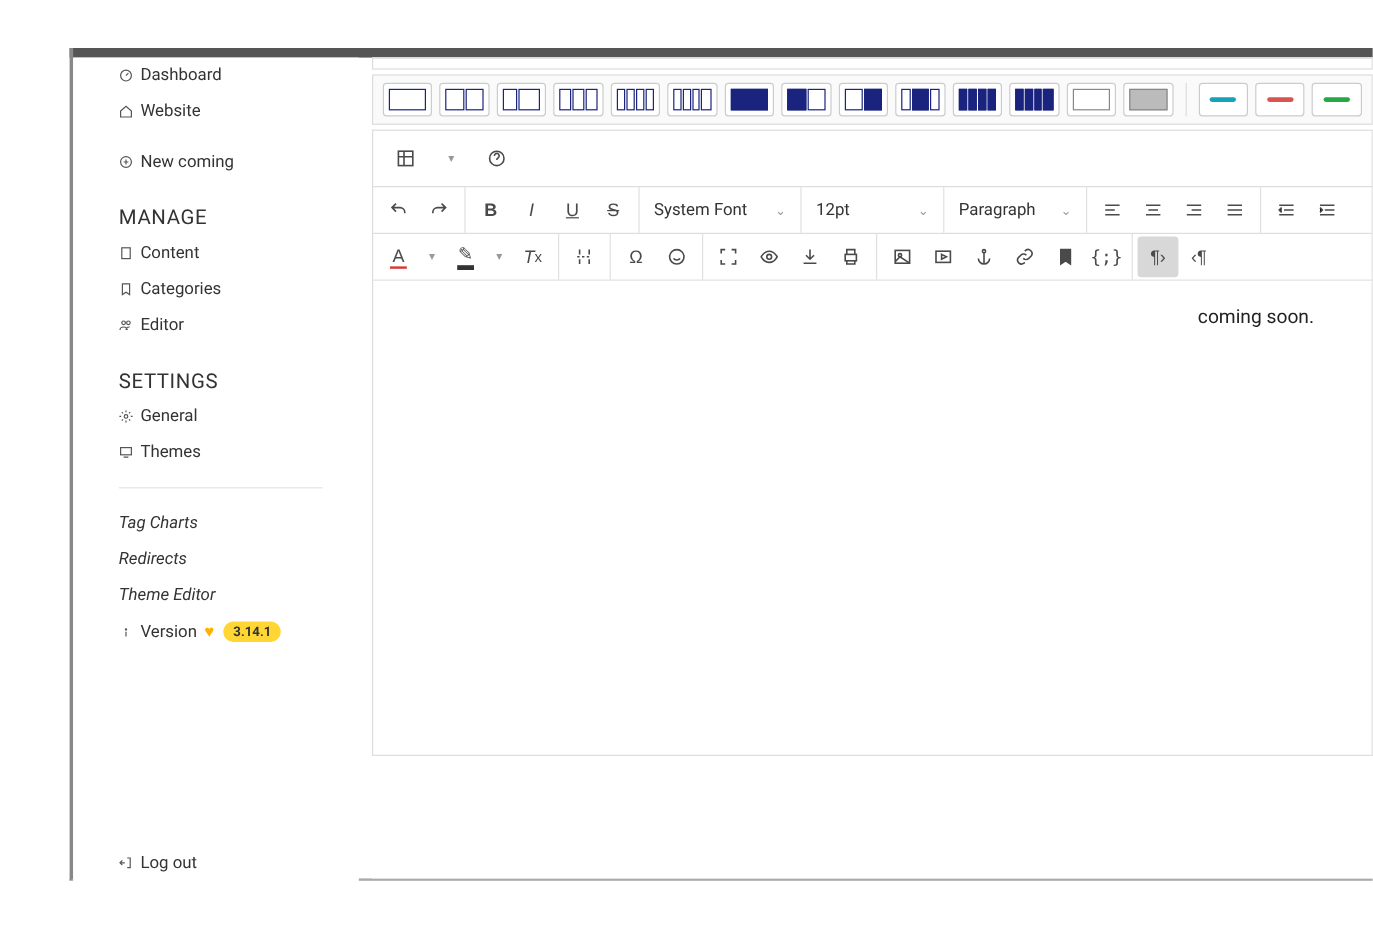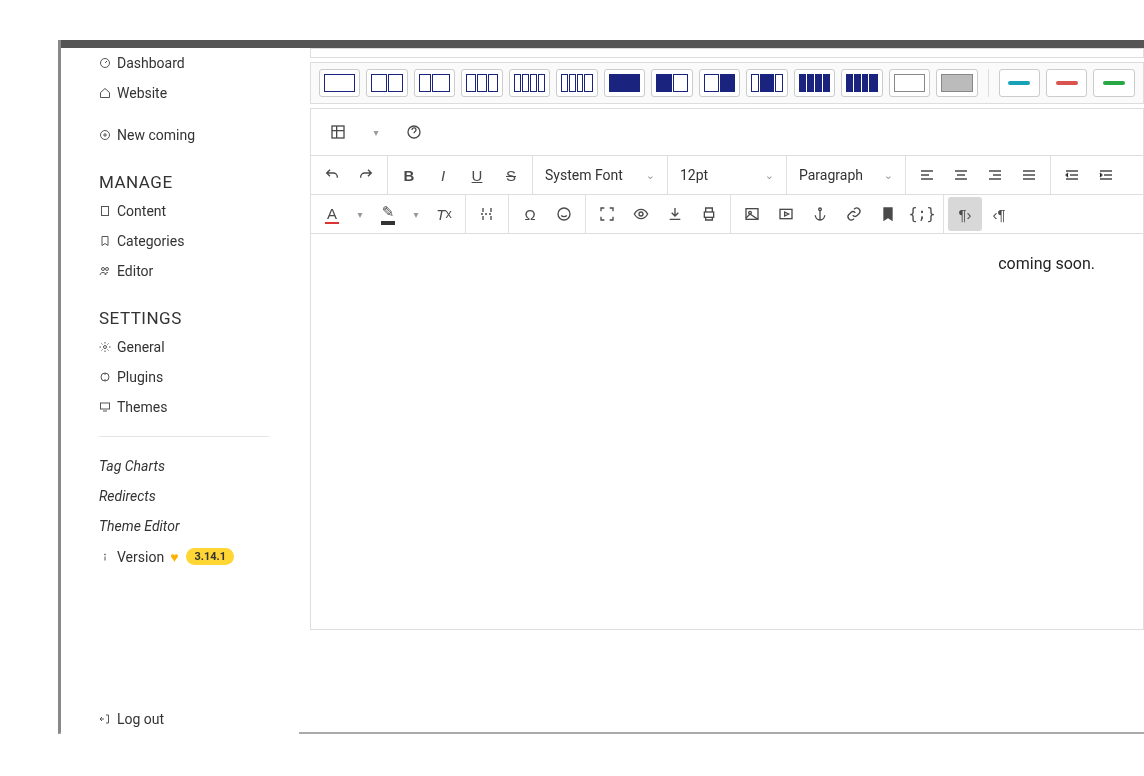--- a/index.html
+++ b/index.html
@@ -254,29 +254,20 @@
   <div class="nav-item">
     <span class="ic">
       <svg width="12" height="12" viewBox="0 0 24 24" fill="none" stroke="currentColor" stroke-width="2">
           <circle cx="12" cy="12" r="3"></circle>
           <path d="M12 2v3M12 19v3M4 12H1M23 12h-3M5 5l2 2M17 17l2 2M5 19l2-2M17 7l2-2"></path>
         </svg>
     </span>
     <span>General</span>
   </div>
 
-  <div class="nav-item">
-    <span class="ic">
-      <svg width="12" height="12" viewBox="0 0 24 24" fill="none" stroke="currentColor" stroke-width="2">
-          <path d="M4 12a8 8 0 1016 0 8 8 0 00-16 0z"></path>
-          <path d="M12 4v4M12 16v4"></path>
-        </svg>
-    </span>
-    <span>Plugins</span>
-  </div>
 
   <div class="nav-item">
     <span class="ic">
       <svg width="12" height="12" viewBox="0 0 24 24" fill="none" stroke="currentColor" stroke-width="2">
           <rect x="3" y="4" width="18" height="12"></rect>
           <path d="M8 20h8"></path>
         </svg>
     </span>
     <span>Themes</span>
   </div>

